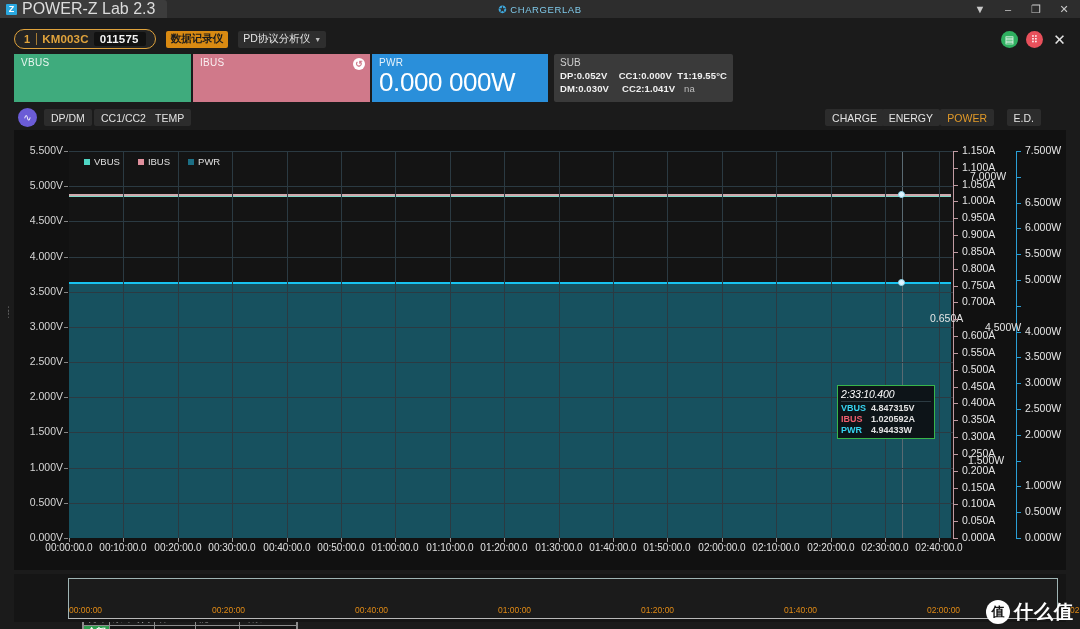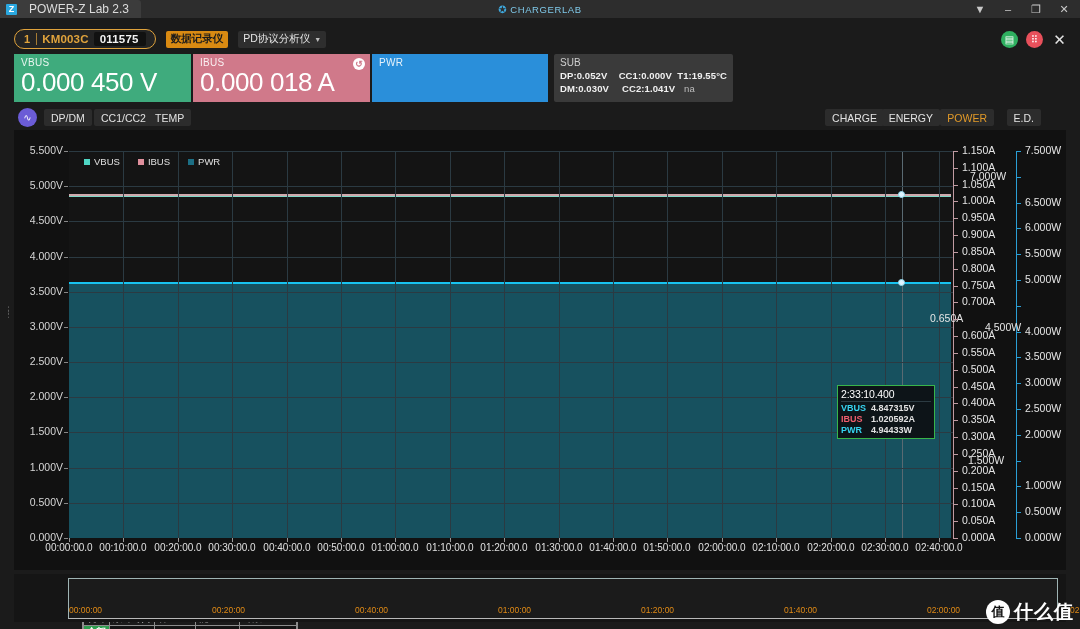--- a/index.html
+++ b/index.html
@@ -20,21 +20,21 @@
     position:absolute; left:0; top:0; height:18px;
     background:#3c3c3c; padding:0 12px 0 6px;
     display:flex; align-items:center; gap:5px;
     border-top-right-radius:3px;
   }
   #tb-tab .zicon {
     width:11px; height:11px; background:#2aa8e0; color:#fff;
     font-size:9px; font-weight:bold; line-height:11px; text-align:center;
     border-radius:1px; font-family:"Liberation Sans",sans-serif;
   }
-  #tb-tab .ttxt { font-size:12px; color:#dcdcdc; white-space:nowrap;margin-left:7px; }
+  #tb-tab .ttxt { font-size:16px; color:#dcdcdc; white-space:nowrap; }
   #tb-brand {
     position:absolute; left:0; top:0; width:1080px; height:18px;
     display:flex; align-items:center; justify-content:center;
     font-size:9.5px; color:#7fc8e8; letter-spacing:.6px; pointer-events:none;
   }
   #tb-brand .bicon { color:#3ea8dd; margin-right:3px; font-size:10px; }
   #tb-ctrls { position:absolute; right:2px; top:0; height:18px; display:flex; }
   #tb-ctrls .wbtn {
     width:28px; height:18px; display:flex; align-items:center; justify-content:center;
     color:#c8c8c8; font-size:11px;
@@ -147,21 +147,21 @@
   
   #legend { position:absolute; left:70px; top:26px; display:flex; gap:18px; align-items:center; }
   #legend .lg { display:flex; align-items:center; gap:4px; font-size:9.5px; color:#e0e0e0; }
   #legend .sw { width:6px; height:6px; display:inline-block; }
 
   
   #tooltip {
     position:absolute; left:823px; top:255px; width:98px;
     background:#0d1418; border:1.5px solid #39b54a; padding:2px 3px 3px 3px;
   }
-  #tooltip .tt-time { font-size:10.5px; color:#ffffff; letter-spacing:-.2px; border-bottom:1px solid #2c3b42; padding-bottom:1px; }
+  #tooltip .tt-time { font-size:10.5px; color:#ffffff; letter-spacing:-.2px; border-bottom:1px solid #2c3b42; padding-bottom:1px;font-style:italic; }
   #tooltip .tt-row { display:flex; font-size:9px; margin-top:1px; font-weight:bold; }
   #tooltip .tt-k { width:30px; }
   #tooltip .tt-v { color:#e2e2e2; }
   .k-vbus { color:#36d3ef; } .k-ibus { color:#ef5f6e; } .k-pwr { color:#36d3ef; }
 
   
   #stats { position:absolute; left:68px; top:480px; border:1px solid #8d8d8d; background:#141414; }
   #stats table { border-collapse:collapse; }
   #stats th, #stats td {
     border:1px solid #8d8d8d; font-size:9.5px; padding:0px 3px; height:12px;
@@ -234,29 +234,28 @@
 
   <div id="hdr-icons">
     <div class="circ-icon" id="ic-save">▤</div>
     <div class="circ-icon" id="ic-grid">⠿</div>
     <div id="ic-close">✕</div>
   </div>
 
   <div id="cards">
     <div class="card" id="card-vbus">
       <div class="clabel">VBUS</div>
-      <div class="cval">0.000 450 V</div>
     </div>
     <div class="card" id="card-ibus">
       <div class="clabel">IBUS</div>
       <div class="refresh">↺</div>
-      <div class="cval">0.000 018 A</div>
     </div>
     <div class="card" id="card-pwr">
       <div class="clabel">PWR</div>
+      <div class="cval">0.000 000W</div>
     </div>
     <div id="card-sub">
       <div class="clabel">SUB</div>
       <div class="subrow">
         <span>DP:0.052V</span>
         <span>CC1:0.000V</span>
         <span>T1:19.55°C</span>
       </div>
       <div class="subrow">
         <span>DM:0.030V</span>

